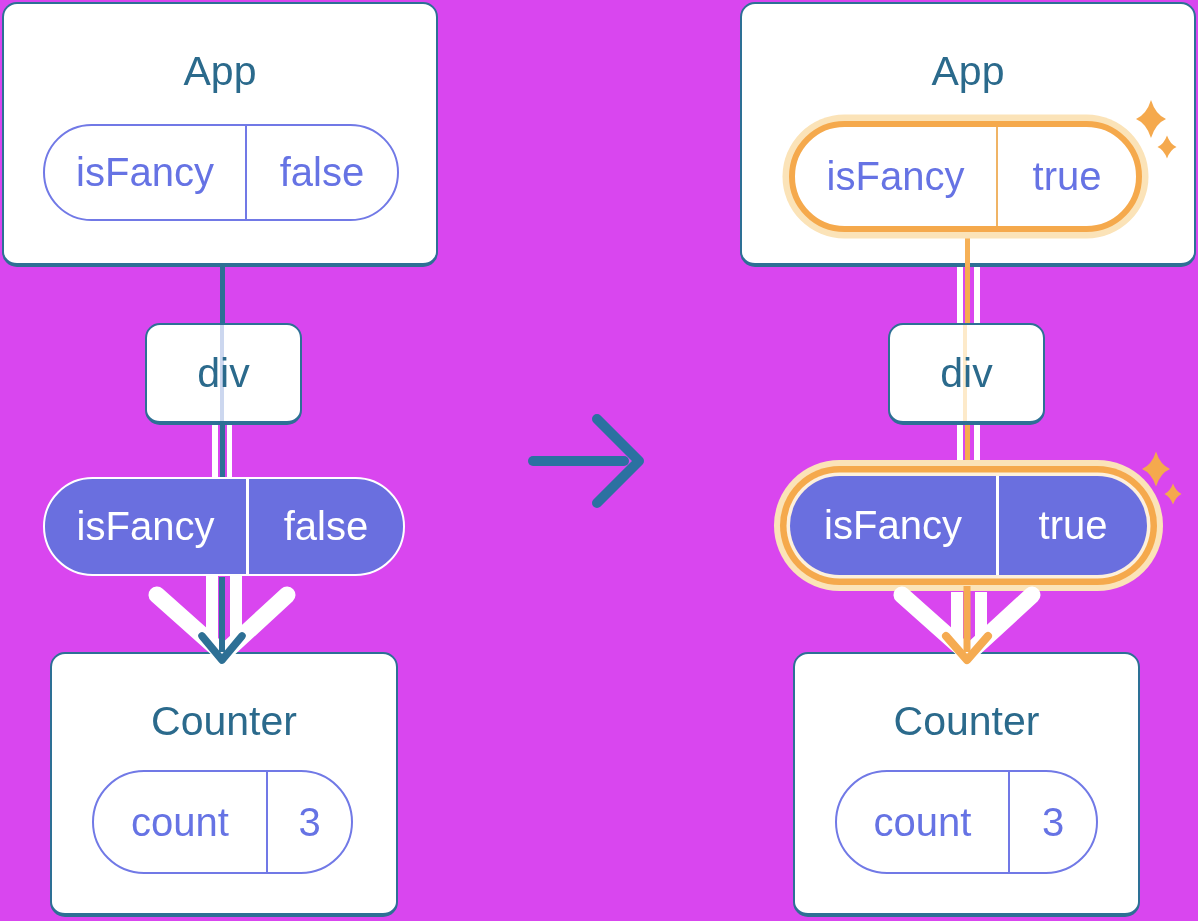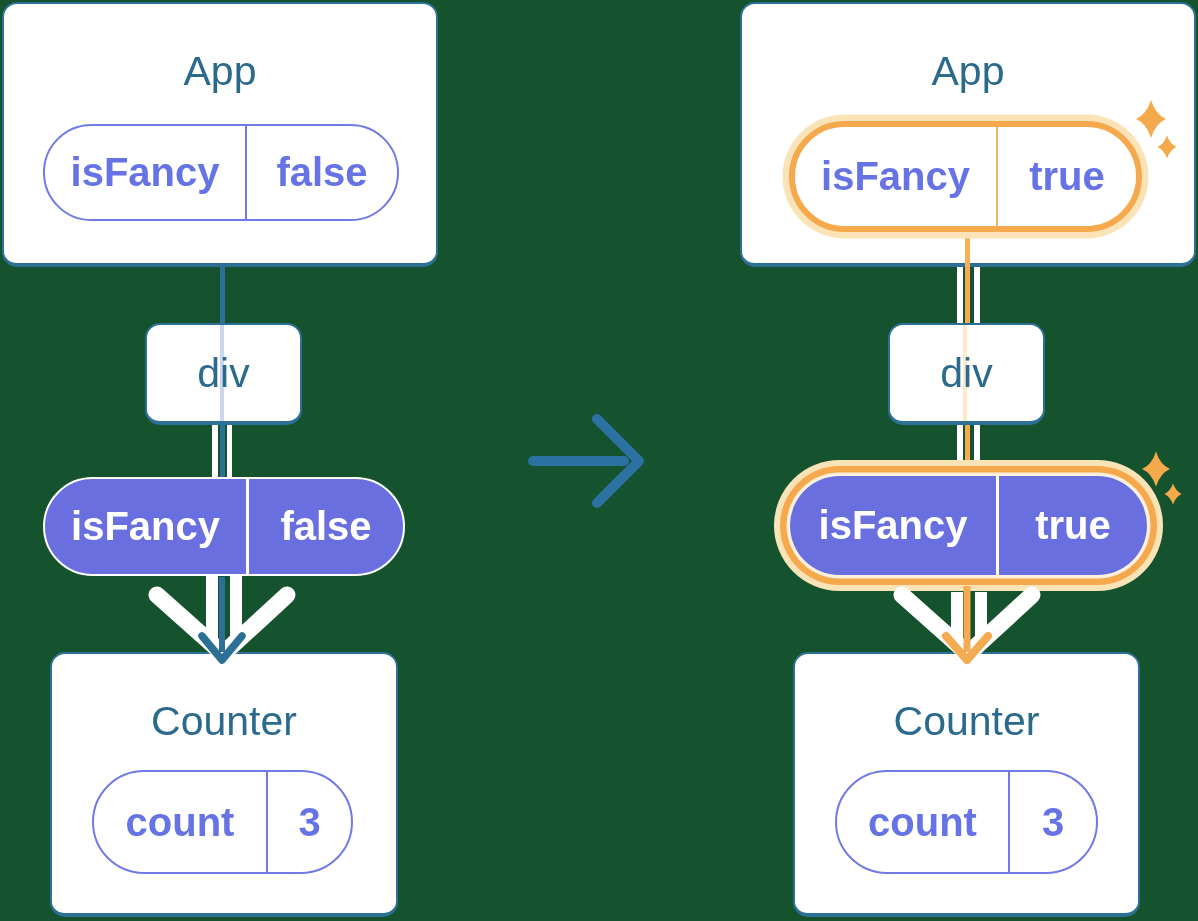--- a/index.html
+++ b/index.html
@@ -1,35 +1,35 @@
 <!DOCTYPE html>
 <html><head>
 <meta charset="utf-8">
 <title>Diagram</title>
 <style>
   html,body{margin:0;padding:0;background:#4b6670;}
   *,*::before,*::after{box-sizing:border-box;}
   .canvas{
-    position:relative;width:1198px;height:921px;background:#14532d;
+    position:relative;width:1198px;height:921px;background:#d946ef;
     font-family:"Liberation Sans",sans-serif;overflow:hidden;
   }
   .card{
     position:absolute;background:#ffffff;
     border:2.5px solid #2d7095;border-bottom-width:4px;border-radius:15px;
   }
   .card-title{
     position:absolute;left:0;width:100%;text-align:center;
     color:#2b6a8c;font-size:41px;font-weight:500;line-height:46px;
   }
   .pill{
     position:absolute;display:flex;align-items:stretch;border-radius:999px;overflow:hidden;
   }
   .pill .cell{
     display:flex;align-items:center;justify-content:center;
-    font-size:40px;font-weight:700;
+    font-size:40px;font-weight:400;
   }
   .pill-outline{border:2.5px solid #7179e6;color:#6673e4;background:#fff;}
   .pill-outline .cell-key{border-right:2.5px solid #7179e6;}
   .pill-solid{background:#6a6fdf;border:2px solid #ffffff;color:#ffffff;}
   .pill-solid .cell-key{border-right:3px solid #ffffff;}
   .pill-hl-outline{
     border:6px solid #f5a94c;color:#6673e4;background:#fff;
     box-shadow:0 0 0 6.5px #fbe3b8;
   }
   .pill-hl-outline .cell-key{border-right:2.5px solid #f0b465;}

